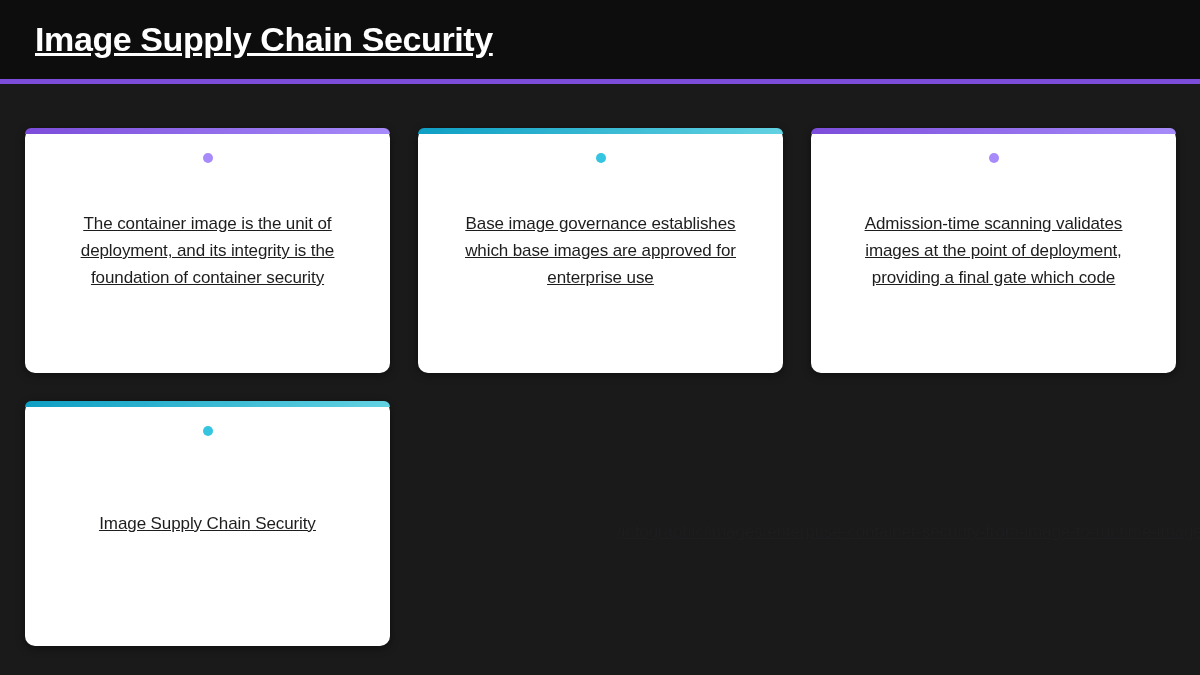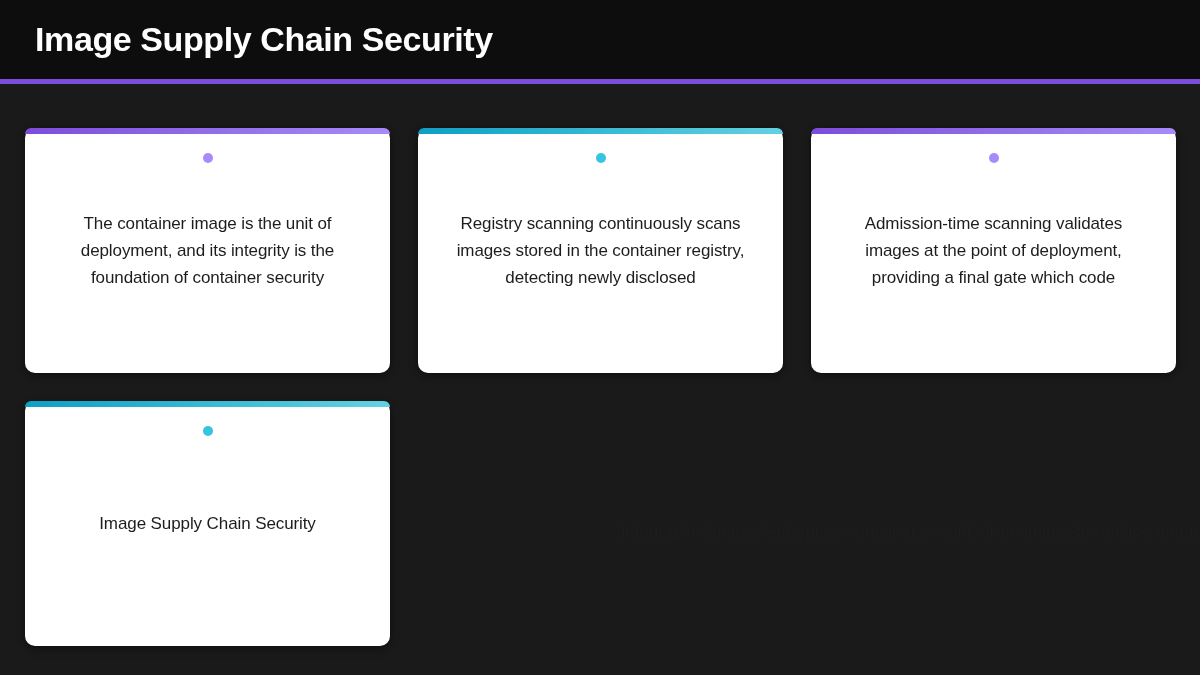--- a/index.html
+++ b/index.html
@@ -1,15 +1,15 @@
 <!DOCTYPE html>
 <html><head>
 <meta charset="utf-8">
 <style>
-  * { box-sizing: border-box; margin: 0; padding: 0; }
+  * { box-sizing: border-box; margin: 0; padding: 0; text-decoration: underline; }
 
   html, body {
     width: 1200px;
     height: 675px;
     overflow: hidden;
   }
 
   body {
     background: #1a1a1a;
     font-family: "Liberation Sans", sans-serif;
@@ -133,29 +133,29 @@
 <div class="grid">
 
   <div class="card">
     <div class="card-accent purple"></div>
     <div class="card-dot purple"></div>
     <div class="card-body">
       <p class="card-text">The container image is the unit of deployment, and its integrity is the foundation of container security</p>
     </div>
   </div>
 
-
-
   <div class="card">
     <div class="card-accent cyan"></div>
     <div class="card-dot cyan"></div>
     <div class="card-body">
-      <p class="card-text">Registry scanning continuously scans images stored in the container registry, detecting newly disclosed</p>
+      <p class="card-text">Base image governance establishes which base images are approved for enterprise use</p>
     </div>
   </div>
+
+
 
   <div class="card">
     <div class="card-accent purple"></div>
     <div class="card-dot purple"></div>
     <div class="card-body">
       <p class="card-text">Admission-time scanning validates images at the point of deployment, providing a final gate which code</p>
     </div>
   </div>
 
   <div class="card">

